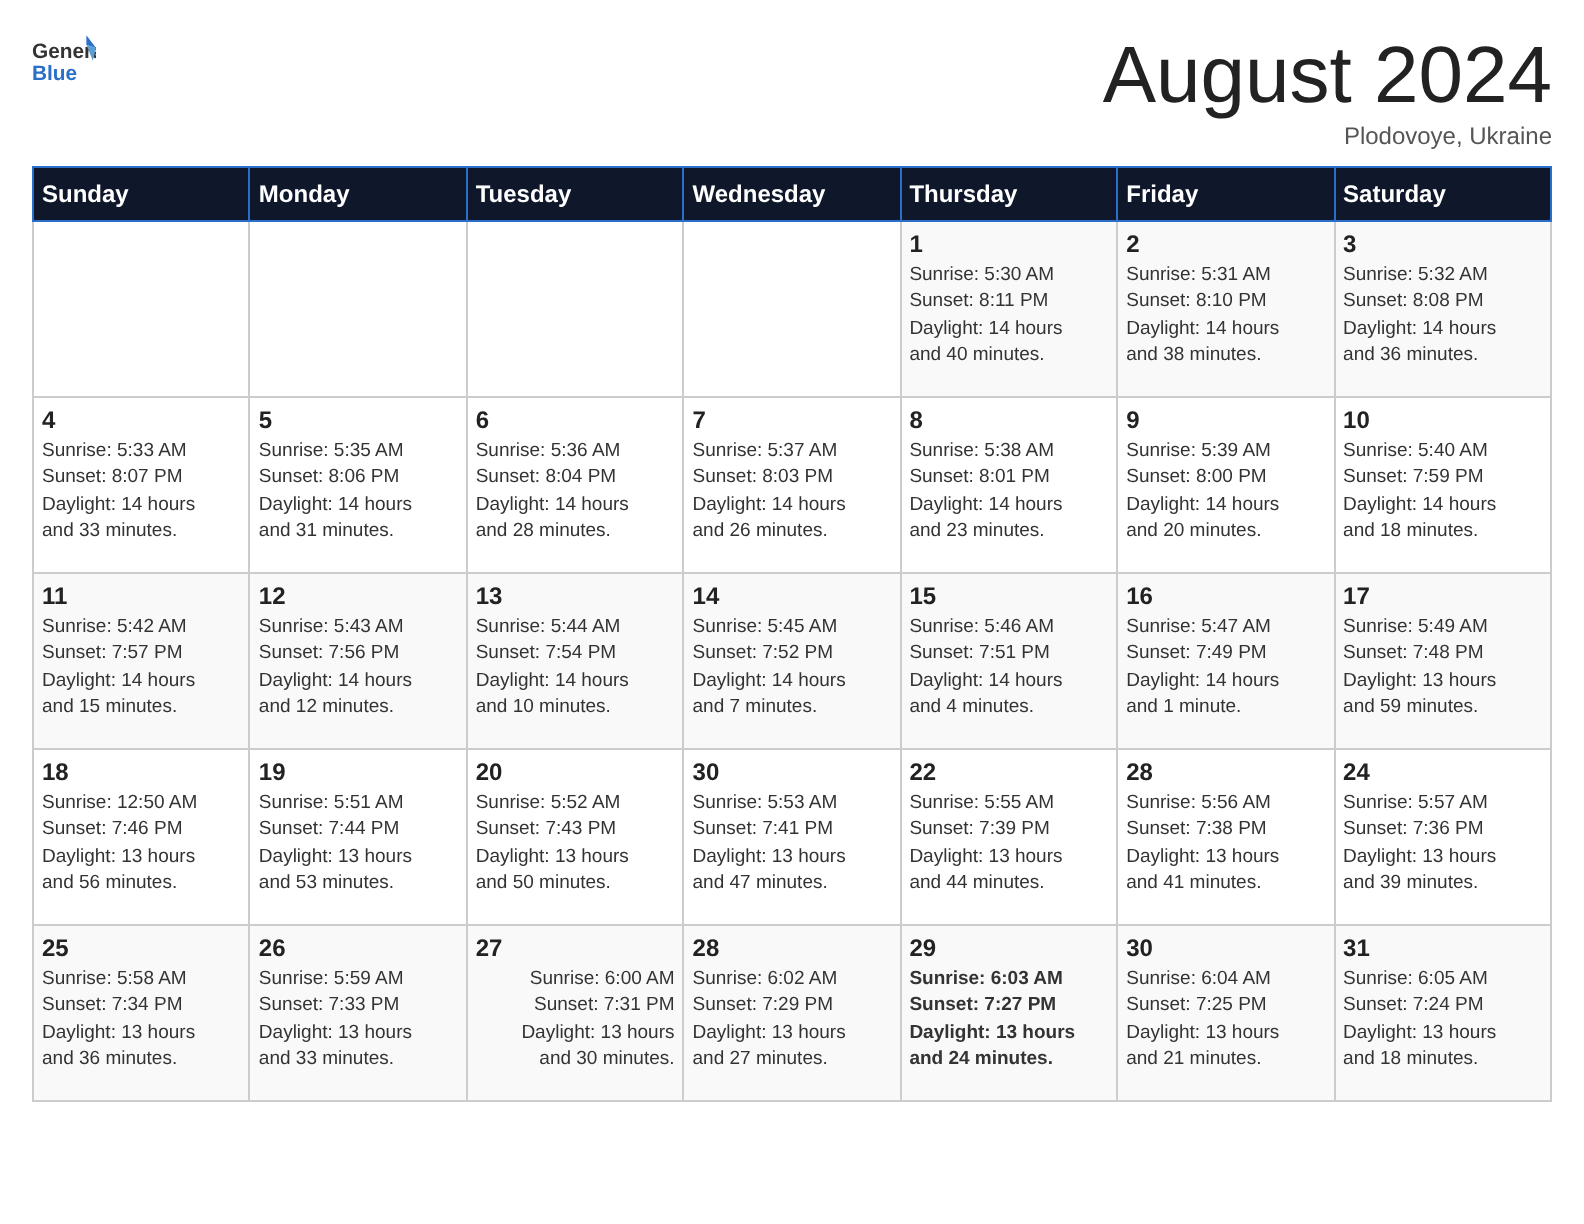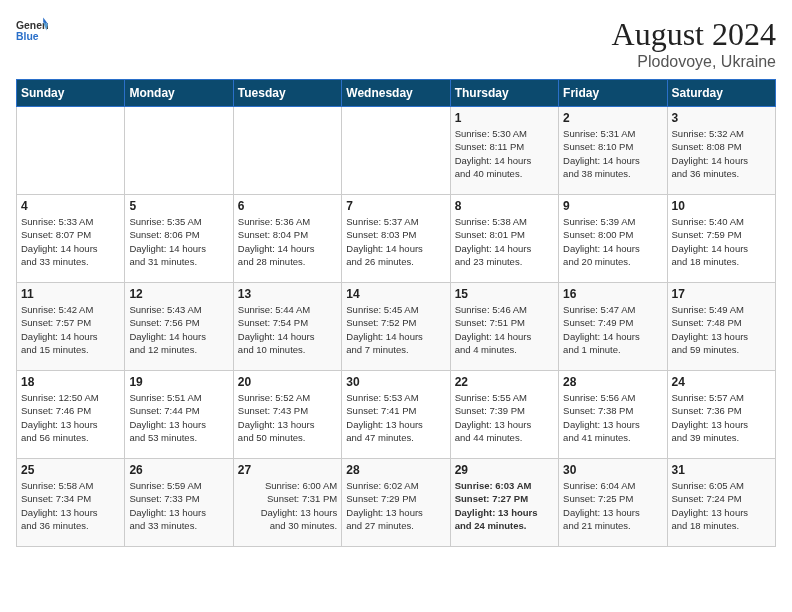--- a/index.html
+++ b/index.html
@@ -22,36 +22,35 @@
       gap: 4px;
     }
     .logo-icon {
       width: 32px;
       height: 28px;
     }
     .title-block {
       text-align: right;
     }
     .month-title {
-      font-size: 32px;
+      font-size: 40px;
       font-weight: normal;
       color: #222;
-      font-family: Liberation Serif, serif;
     }
     .location-title {
-      font-size: 16px;
+      font-size: 12px;
       color: #555;
     }
     table {
       width: 100%;
       border-collapse: collapse;
       table-layout: fixed;
     }
     thead tr th {
-      background-color: #0c4a6e;
+      background-color: #0f172a;
       color: #fff;
       font-size: 12px;
       font-weight: bold;
       padding: 6px 4px;
       text-align: left;
       border: 1px solid #2a6fc9;
     }
     tbody tr td {
       border: 1px solid #ccc;
       vertical-align: top;

